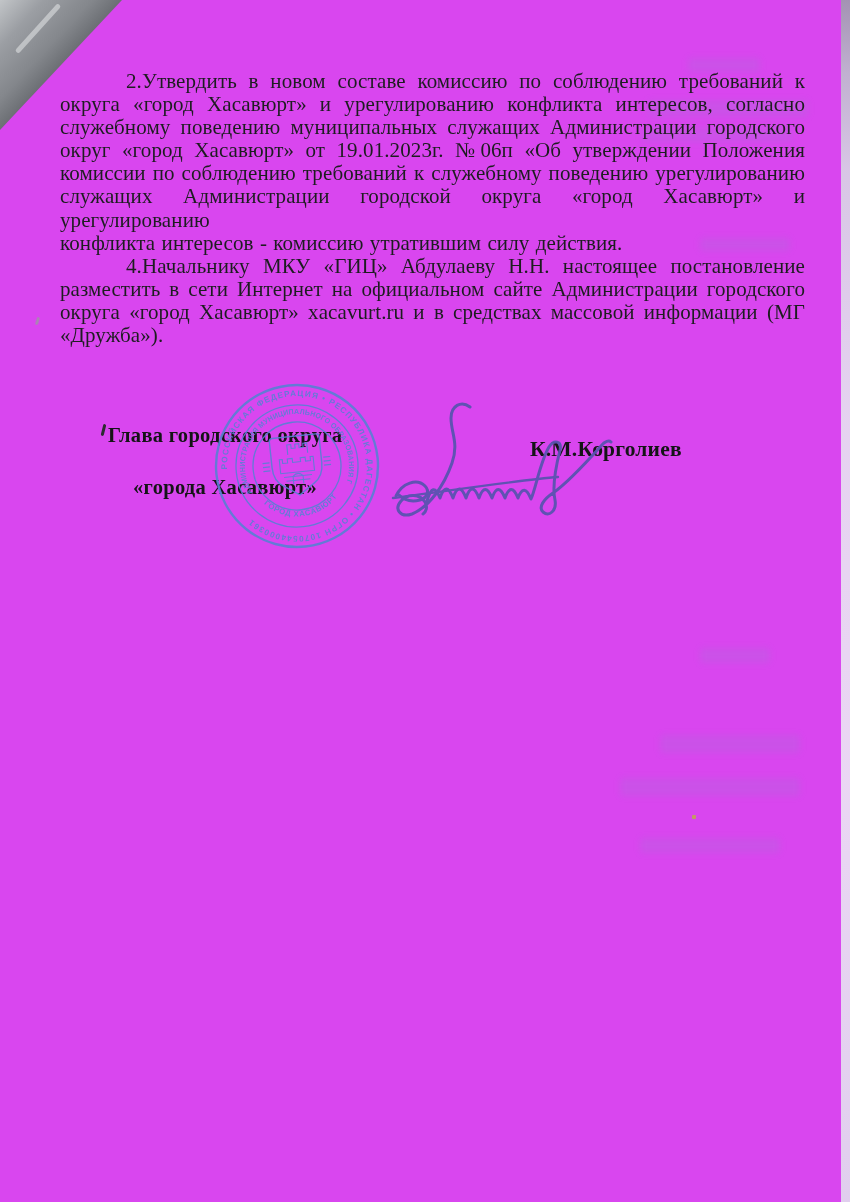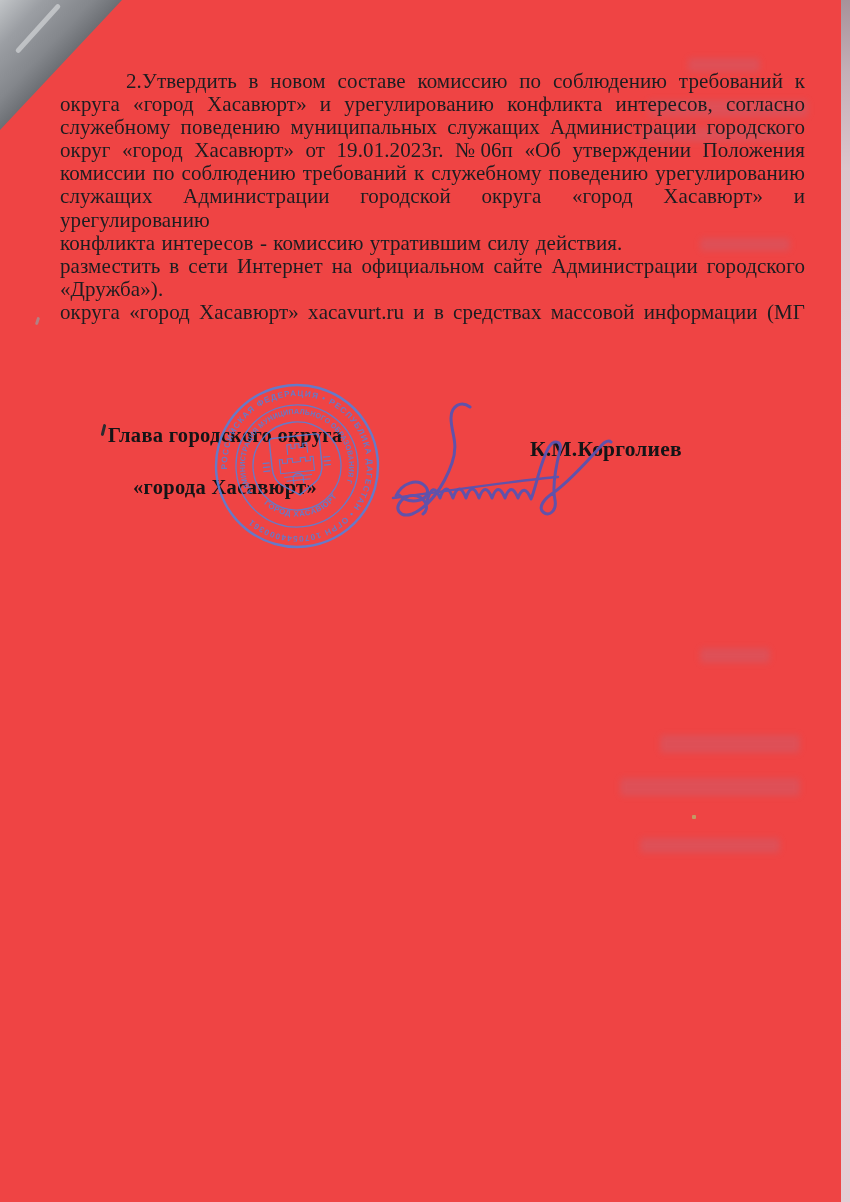--- a/index.html
+++ b/index.html
@@ -2,21 +2,21 @@
 <html><head>
 <meta charset="utf-8">
 <style>
   html,body{margin:0;padding:0;}
   body{
     width:850px;height:1202px;
     background:#ffffff;
     font-family:"Liberation Serif", serif;
     position:relative;overflow:hidden;
   }
-  .page{position:absolute;inset:0;background:#ef4444;text-decoration:underline;}
+  .page{position:absolute;inset:0;background:#d946ef;text-decoration:underline;}
 
   
   .corner-wedge{
     position:absolute;left:0;top:0;width:122px;height:130px;
     clip-path:polygon(0 0,100% 0,0 100%);
     background:linear-gradient(133deg,
       #c2c5c8 0%, #9b9ea3 18%, #84878c 38%,
       #54575c 62%, #26292e 78%, #3a3d42 86%,
       #d9dadc 93%, #ffffff 100%);
   }
@@ -93,23 +93,24 @@
       <div class="line">округа «город Хасавюрт» и урегулированию конфликта интересов, согласно</div>
       <div class="line">служебному поведению муниципальных служащих Администрации городского</div>
     </div>
     <div class="para">
       <div class="line">округ «город Хасавюрт» от 19.01.2023г. №06п «Об утверждении Положения</div>
       <div class="line">комиссии по соблюдению требований к служебному поведению урегулированию</div>
       <div class="line">служащих Администрации городской округа «город Хасавюрт» и урегулированию</div>
       <div class="line last">конфликта интересов - комиссию утратившим силу действия.</div>
     </div>
     <div class="para">
+      <div class="line first">4.Начальнику МКУ «ГИЦ» Абдулаеву Н.Н. настоящее постановление</div>
       <div class="line">разместить в сети Интернет на официальном сайте Администрации городского</div>
+      <div class="line">округа «город Хасавюрт» xacavurt.ru и в средствах массовой информации (МГ</div>
       <div class="line last">«Дружба»).</div>
-      <div class="line">округа «город Хасавюрт» xacavurt.ru и в средствах массовой информации (МГ</div>
     </div>
   </div>
 
   <div class="pen-tick"></div>
   <div class="sig-title1">Глава городского округа</div>
   <div class="sig-title2">«города Хасавюрт»</div>
   <div class="signer-name">К.М.Корголиев</div>
 
   <svg class="stamp-svg" width="172" height="172" viewBox="0 0 172 172">
     <g transform="rotate(-6 86 86)" stroke="#5b7fd4" fill="none">

